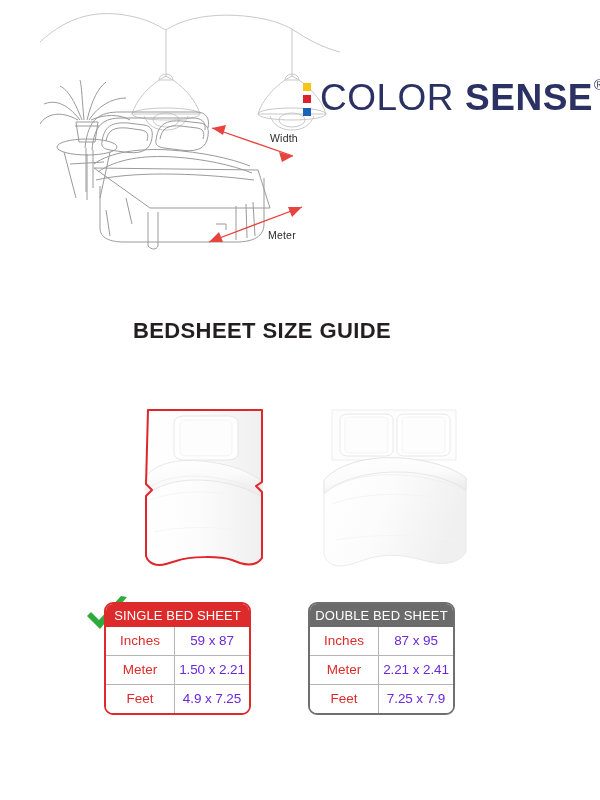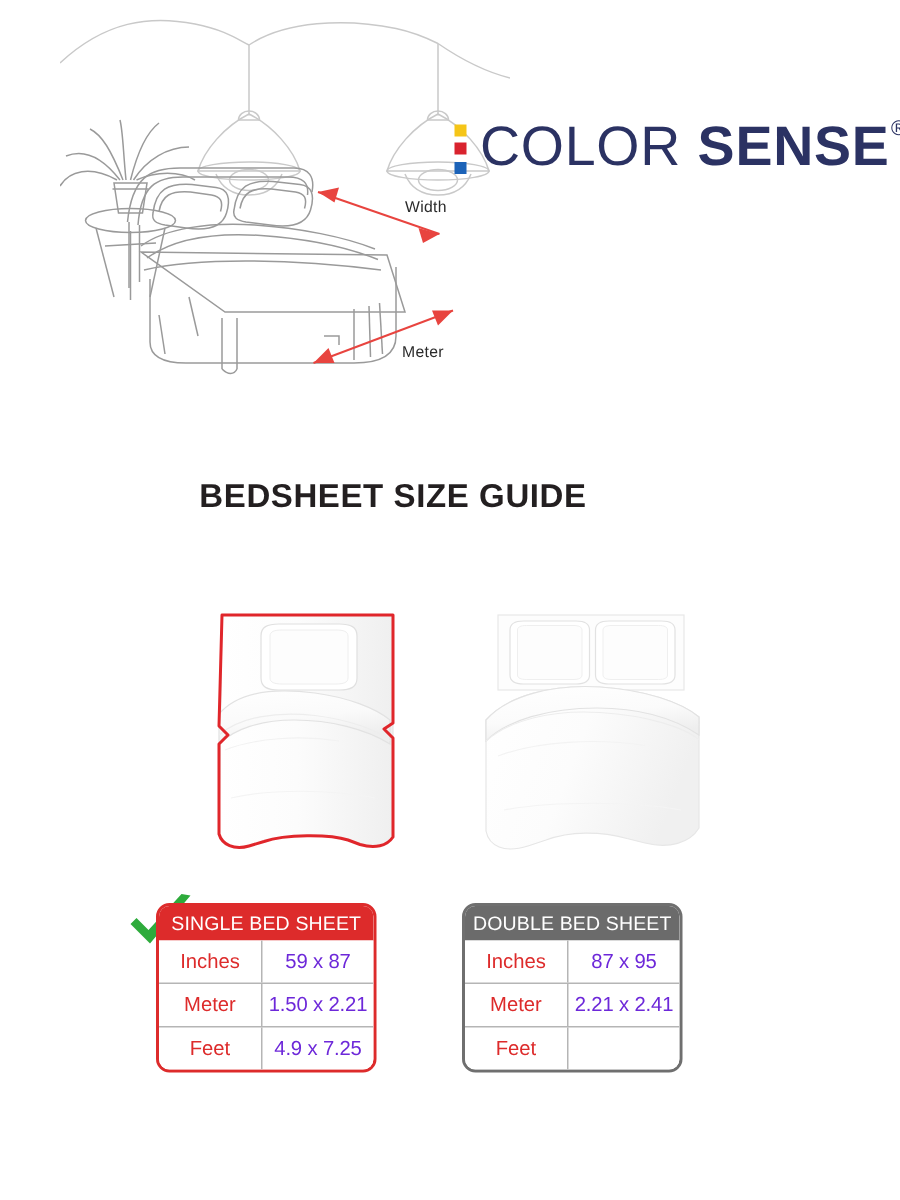--- a/index.html
+++ b/index.html
@@ -392,16 +392,17 @@
       <div class="spec-row">
         <div class="spec-unit">Inches</div>
         <div class="spec-value">87 x 95</div>
       </div>
       <div class="spec-row">
         <div class="spec-unit">Meter</div>
         <div class="spec-value">2.21 x 2.41</div>
       </div>
       <div class="spec-row">
         <div class="spec-unit">Feet</div>
+        <div class="spec-value">7.25 x 7.9</div>
       </div>
     </div>
   </div>
 </div>
 
 </body></html>

